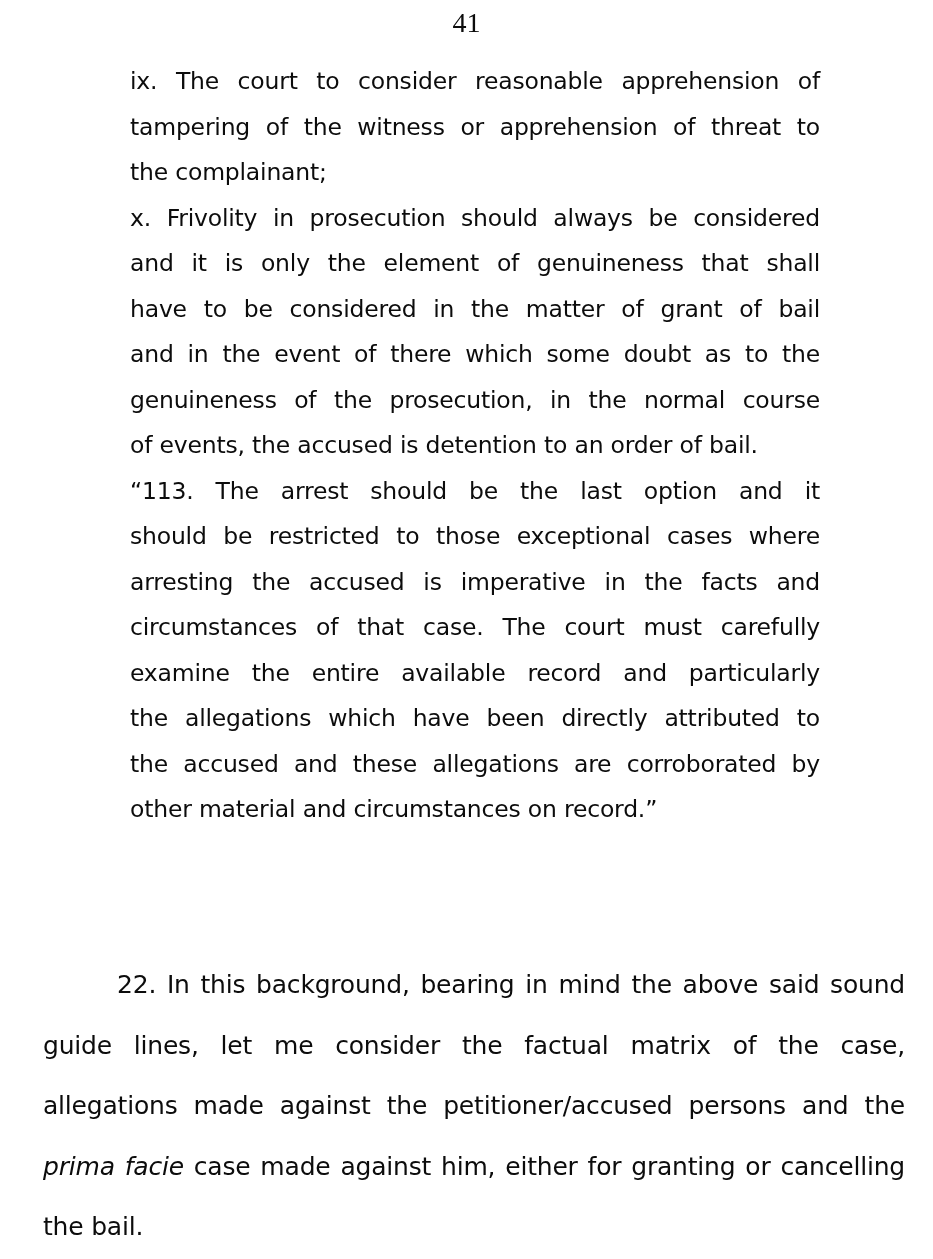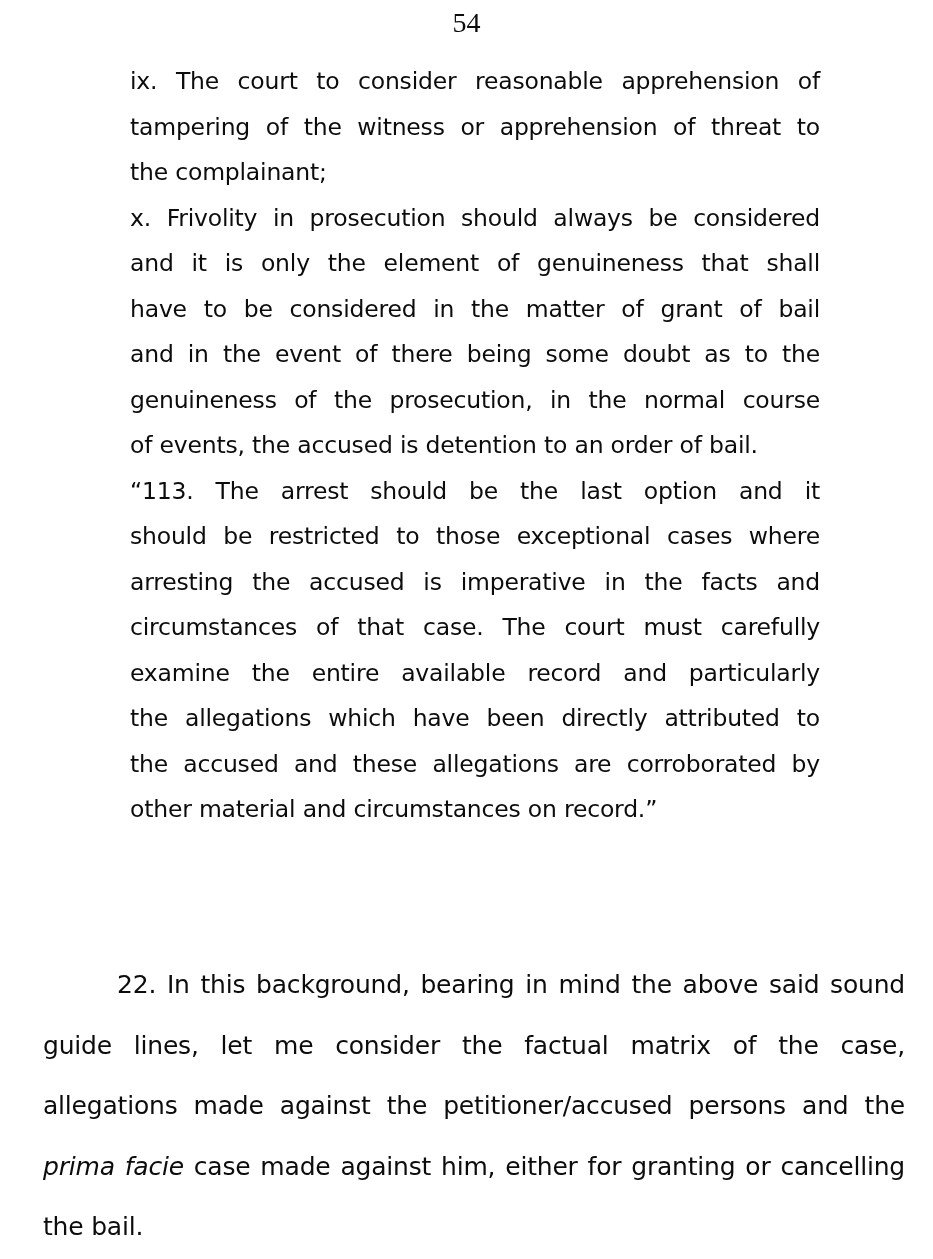--- a/index.html
+++ b/index.html
@@ -48,33 +48,33 @@
     text-align-last: left;
   }
   .main-paragraph .tline.first {
     text-indent: 74px;
   }
   .it { font-style: italic; margin-top: 8px; }
 </style>
 </head>
 <body>
 
-<div class="page-number">54</div>
+<div class="page-number">41</div>
 
 <div class="quote-block">
     <div>
       <div class="tline">ix. The court to consider reasonable apprehension of</div>
       <div class="tline">tampering of the witness or apprehension of threat to</div>
       <div class="tline para-end">the complainant;</div>
     </div>
     <div>
       <div class="tline">x. Frivolity in prosecution should always be considered</div>
       <div class="tline">and it is only the element of genuineness that shall</div>
       <div class="tline">have to be considered in the matter of grant of bail</div>
-      <div class="tline">and in the event of there being some doubt as to the</div>
+      <div class="tline">and in the event of there which some doubt as to the</div>
       <div class="tline">genuineness of the prosecution, in the normal course</div>
       <div class="tline para-end">of events, the accused is detention to an order of bail.</div>
     </div>
     <div>
       <div class="tline">“113. The arrest should be the last option and it</div>
       <div class="tline">should be restricted to those exceptional cases where</div>
       <div class="tline">arresting the accused is imperative in the facts and</div>
       <div class="tline">circumstances of that case. The court must carefully</div>
       <div class="tline">examine the entire available record and particularly</div>
       <div class="tline">the allegations which have been directly attributed to</div>

